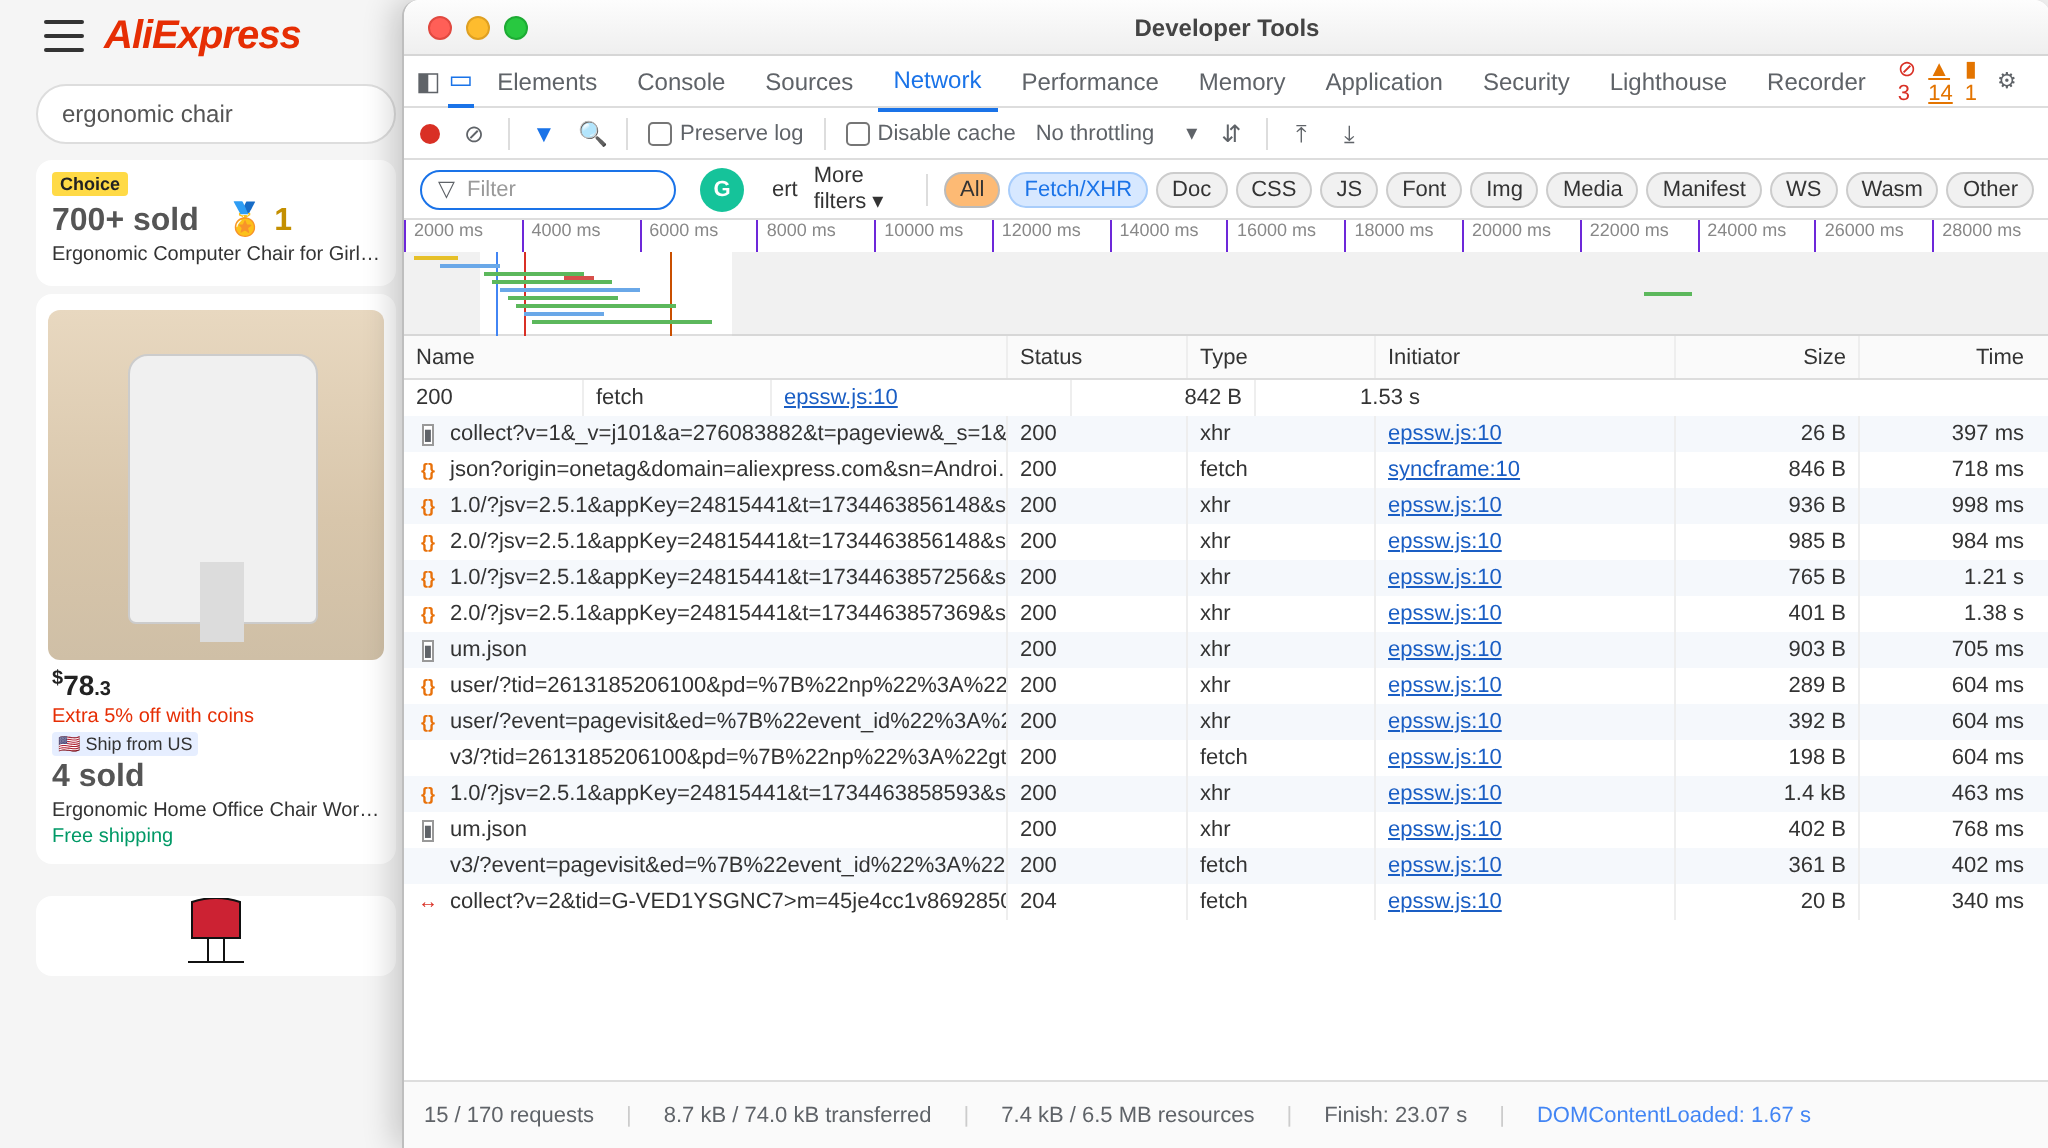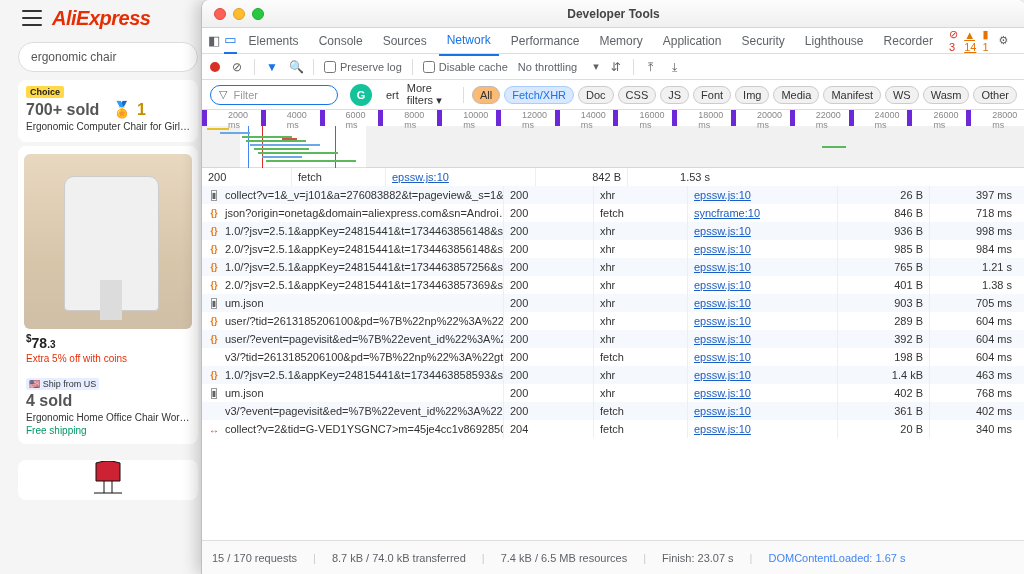--- a/index.html
+++ b/index.html
@@ -18,21 +18,21 @@
 .card-meta { font-size: 16px; color: #555; margin: 2px 0; font-weight: bold; }
 .gold-medal { color: #c48f00; }
 .card-title { font-size: 10px; color: #333; margin: 2px 0; white-space: nowrap; overflow: hidden; text-overflow: ellipsis; }
 .product-img-wrap { height: 175px; background: linear-gradient(180deg,#e8d8c0 0%, #d8c6ab 60%, #cfbfa6 100%); border-radius: 6px; margin: 4px -2px; position: relative; overflow: hidden; }
 .chair-shape { position: absolute; left: 40px; top: 22px; width: 95px; height: 135px; background: #f0f0f0; border-radius: 10px 10px 4px 4px; border: 1px solid #ccc; }
 .chair-shape::before { content:""; position:absolute; bottom:-10px; left:35px; width:22px; height:40px; background:#dcdcdc; }
 .price { font-size: 14px; font-weight: 700; color: #222; }
 .price .cur { font-size: 10px; vertical-align: super; }
 .price .dec { font-size: 10px; }
 .coins { color: #e62e04; font-size: 10px; margin: 2px 0; }
-.shipfrom { display:inline-block; background:#e6eeff; color:#333; font-size:9px; padding:1px 3px; border-radius:2px;margin-top:12px; }
+.shipfrom { display:inline-block; background:#e6eeff; color:#333; font-size:9px; padding:1px 3px; border-radius:2px; }
 .free-ship { color:#009966; font-size:10px; margin-top:2px; }
 .next-product { margin-top: 16px; height: 40px; display:flex; align-items:center; justify-content:center; }
 
 
 .devtools { position: absolute; left: 201px; top: 0; width: 824px; height: 574px; background: #fff; border-left: 1px solid #bebebe; box-shadow: -4px 0 16px rgba(0,0,0,0.2); border-radius: 8px 8px 0 0; overflow: hidden; font-size: 12px; color: #333; }
 .dt-titlebar { height: 28px; background: linear-gradient(#fdfdfd,#efefef); display:flex; align-items:center; position:relative; border-bottom: 1px solid #d6d6d6; border-radius: 8px 8px 0 0; }
 .traffic { display:flex; gap:7px; padding-left:12px; }
 .dot { width:12px; height:12px; border-radius:50%; }
 .dot.r{background:#ff5f57;border:1px solid #e14940;}
 .dot.y{background:#febc2e;border:1px solid #dfa022;}
@@ -63,21 +63,21 @@
 .filter-input { flex: 0 0 128px; height:20px; border:1px solid #1a73e8; border-radius: 10px; display:flex; align-items:center; padding: 0 8px; gap:6px; color:#5f6368; }
 .grammarly { width:22px; height:22px; border-radius:50%; background:#15c39a; color:#fff; display:flex; align-items:center; justify-content:center; font-weight:700; font-size:11px; position:absolute; left:148px; top:4px; }
 .filter-actions { display:flex; align-items:center; gap:8px; margin-left: 40px; }
 .pill-group { display:flex; align-items:center; gap:4px; }
 .pill { padding: 2px 7px; border-radius: 9px; border:1px solid #ccc; background:#f1f1f1; font-size:11px; color:#333; }
 .pill.active-all { background:#fdba74; border-color:#bbb; }
 .pill.active { background:#d7e8ff; color:#1a73e8; border-color:#a8cdfb; }
 
 .overview { height: 58px; border-bottom: 1px solid #ddd; position:relative; background:#fff; }
 .ov-ticks { height:16px; display:flex; font-size:9px; color:#888; }
-.ov-tick { flex:1; border-left:5px solid #6d28d9; padding-left:21px; }
+.ov-tick { flex:1; border-left:1px solid #6d28d9; padding-left:4px; }
 .ov-body { position:relative; height:42px; }
 .ov-bar { position:absolute; height:2px; background:#5cb85c; }
 .ov-bar.y { background:#e6c029; }
 .ov-bar.b { background:#6aa8e8; }
 .ov-bar.r { background:#d74f4b; }
 .ov-line-blue { position:absolute; top:0; bottom:0; width:1px; background:#4285f4; }
 .ov-line-red { position:absolute; top:0; bottom:0; width:1px; background:#d93025; }
 .ov-dim { position:absolute; top:0; bottom:0; background:rgba(200,200,200,0.25); }
 .ov-cursor { position:absolute; top:0; bottom:0; width:1px; background:#c94f00; }
 
@@ -267,20 +267,28 @@
       <div class="ov-bar b" style="left:48px; top:18px; width:70px;"></div>
       <div class="ov-bar" style="left:52px; top:22px; width:55px;"></div>
       <div class="ov-bar" style="left:56px; top:26px; width:80px;"></div>
       <div class="ov-bar b" style="left:60px; top:30px; width:40px;"></div>
       <div class="ov-bar" style="left:64px; top:34px; width:90px;"></div>
       <div class="ov-bar r" style="left:80px; top:12px; width:15px;"></div>
       <div class="ov-bar" style="left:620px; top:20px; width:24px;"></div>
     </div>
   </div>
 
+  <div class="grid-head">
+    <div class="col-name">Name</div>
+    <div class="col-status">Status</div>
+    <div class="col-type">Type</div>
+    <div class="col-init">Initiator</div>
+    <div class="col-size">Size</div>
+    <div class="col-time">Time</div>
+  </div>
 
   <div class="grid-body" id="grid-body">
       <div class="grid-row">
         <div class="col-status">200</div>
         <div class="col-type">fetch</div>
         <div class="col-init">
           <span class="initiator-link">epssw.js:10</span>
         </div>
         <div class="col-size">842 B</div>
         <div class="col-time">1.53 s</div>

